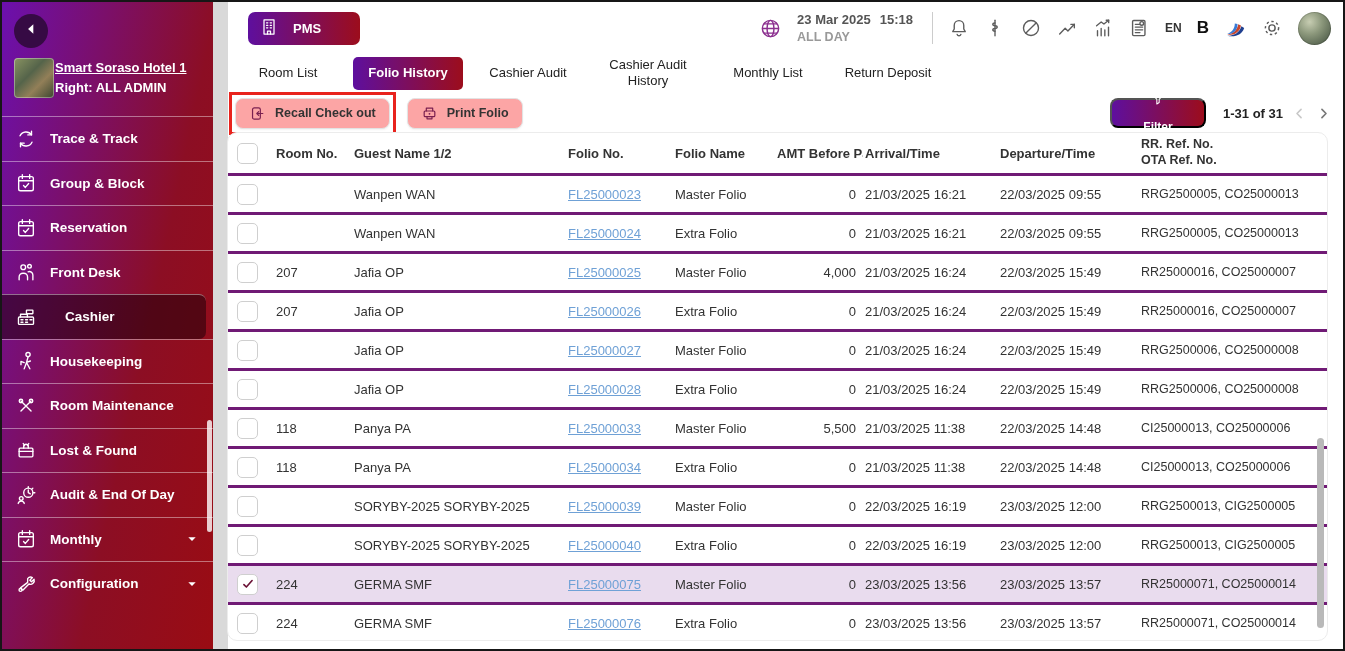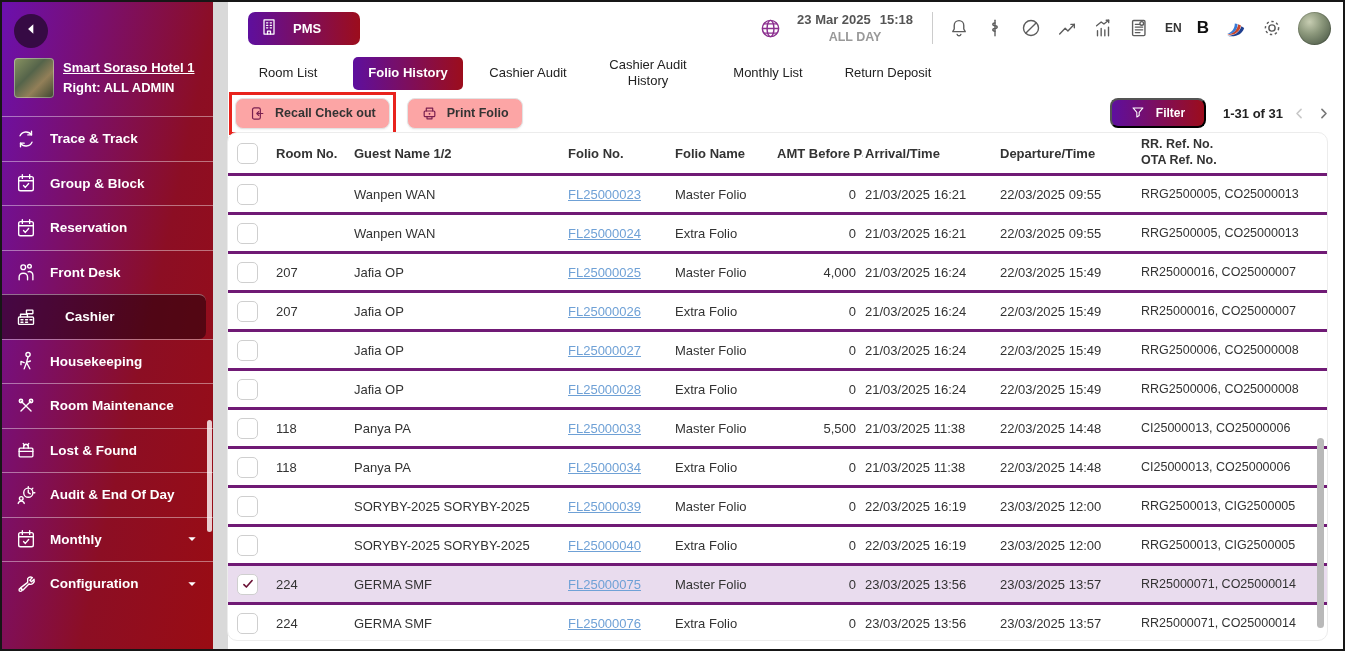--- a/index.html
+++ b/index.html
@@ -12,21 +12,21 @@
   
   .sidebar {
     width:211px; flex:none; position:relative; color:#fff;
     background:linear-gradient(102deg,#6b10ae 0%, #8c0e24 62%, #9a0c13 100%);
   }
   .collapse-btn{
     position:absolute; top:12px; left:12px; width:34px; height:34px; border-radius:50%;
     background:#360a44; display:flex; align-items:center; justify-content:center; cursor:pointer;
   }
   .collapse-btn svg{ width:14px; height:14px; }
-  .profile{ padding:56px 10px 10px 12px; display:flex; gap:9px; }
+  .profile{ padding:56px 10px 10px 12px; display:flex; gap:1px; }
   .logo{
     width:40px; height:40px; border-radius:4px; flex:none;
     background:linear-gradient(135deg,#8a9462 0%,#55644a 40%,#927f58 65%,#39442f 100%);
     box-shadow:inset 0 0 0 1px rgba(255,255,255,.35);
   }
   .profile-text{ display:flex; flex-direction:column; gap:5px; padding-top:2px; }
   .hotel-name{ font-size:13px; font-weight:700; text-decoration:underline; }
   .right-text{ font-size:13px; font-weight:600; }
   .menu{ margin-top:8px; }
   .menu-item{
@@ -48,21 +48,21 @@
   
   .topbar{ height:52px; display:flex; align-items:center; padding:0 12px 0 20px; }
   .pms-btn{
     width:112px; height:33px; border-radius:7px; color:#fff; cursor:pointer;
     background:linear-gradient(90deg,#5e0f9e,#9c0d1c);
     display:flex; align-items:center; padding:0 11px; gap:14px; font-size:13px; font-weight:700;
   }
   .pms-btn svg{ width:20px; height:20px; }
   .top-right{ margin-left:auto; display:flex; align-items:center; gap:15px; }
   .globe{ color:#8b2f8f; display:flex; } .globe svg{ width:23px; height:23px; }
-  .datetime{ display:flex; flex-direction:column; align-items:center; gap:3px; margin-right:4px; }
+  .datetime{ display:flex; flex-direction:column; align-items:flex-start; gap:3px; margin-right:4px; }
   .dt-line1{ font-size:13px; font-weight:600; color:#555; display:flex; gap:9px; }
   .dt-line2{ font-size:12.5px; font-weight:600; color:#999; }
   .v-divider{ width:1px; height:32px; background:#ccc; }
   .tb-icon{ color:#5c5c5c; display:flex; cursor:pointer; }
   .tb-icon svg{ width:22px; height:22px; }
   .lang{ font-size:12px; font-weight:700; color:#333; cursor:pointer; }
   .bold-b{ font-size:17px; font-weight:700; color:#111; cursor:pointer; }
   .avatar{
     width:33px; height:33px; border-radius:50%; cursor:pointer; flex:none;
     background:radial-gradient(circle at 35% 30%, #c7cdb2 0%, #8b977b 40%, #5d6a55 75%, #434f41 100%);
@@ -85,21 +85,21 @@
     display:flex; align-items:center; gap:9px; background:#fca5a5; cursor:pointer;
     border:1px solid #e3e3e3; border-radius:8px; height:31px; padding:0 13px;
     font-size:12.5px; font-weight:600; color:#333; box-shadow:0 1px 2px rgba(0,0,0,.05);
   }
   .btn-white .b-icon{ color:#7a2050; display:flex; }
   .btn-white .b-icon svg{ width:17px; height:17px; }
   .print-btn{ margin-left:11px; }
   .filter-btn{
     margin-left:auto; width:96px; height:30px; border-radius:8px; color:#fff; cursor:pointer;
     background:linear-gradient(90deg,#5e0f9e,#9c0d1c);
-    display:flex; align-items:center; justify-content:center; gap:11px; font-size:12px; font-weight:700;
+    display:flex; align-items:center; justify-content:center; gap:11px; font-size:12px; font-weight:700;flex-direction:column;
   }
   .filter-btn svg{ width:14px; height:14px; }
   .pagination{ display:flex; align-items:center; gap:9px; margin:0 12px 0 17px;
     font-size:13px; font-weight:700; color:#222; }
   .pg-chevron{ display:flex; cursor:pointer; } .pg-chevron svg{ width:15px; height:15px; }
   .pg-prev{ color:#c8c8c8; } .pg-next{ color:#777; }
   
   .card{
     position:absolute; left:14px; top:130px; width:1101px; height:509px;
     background:#fff; border:1px solid #ececec; border-radius:10px; overflow:hidden;

